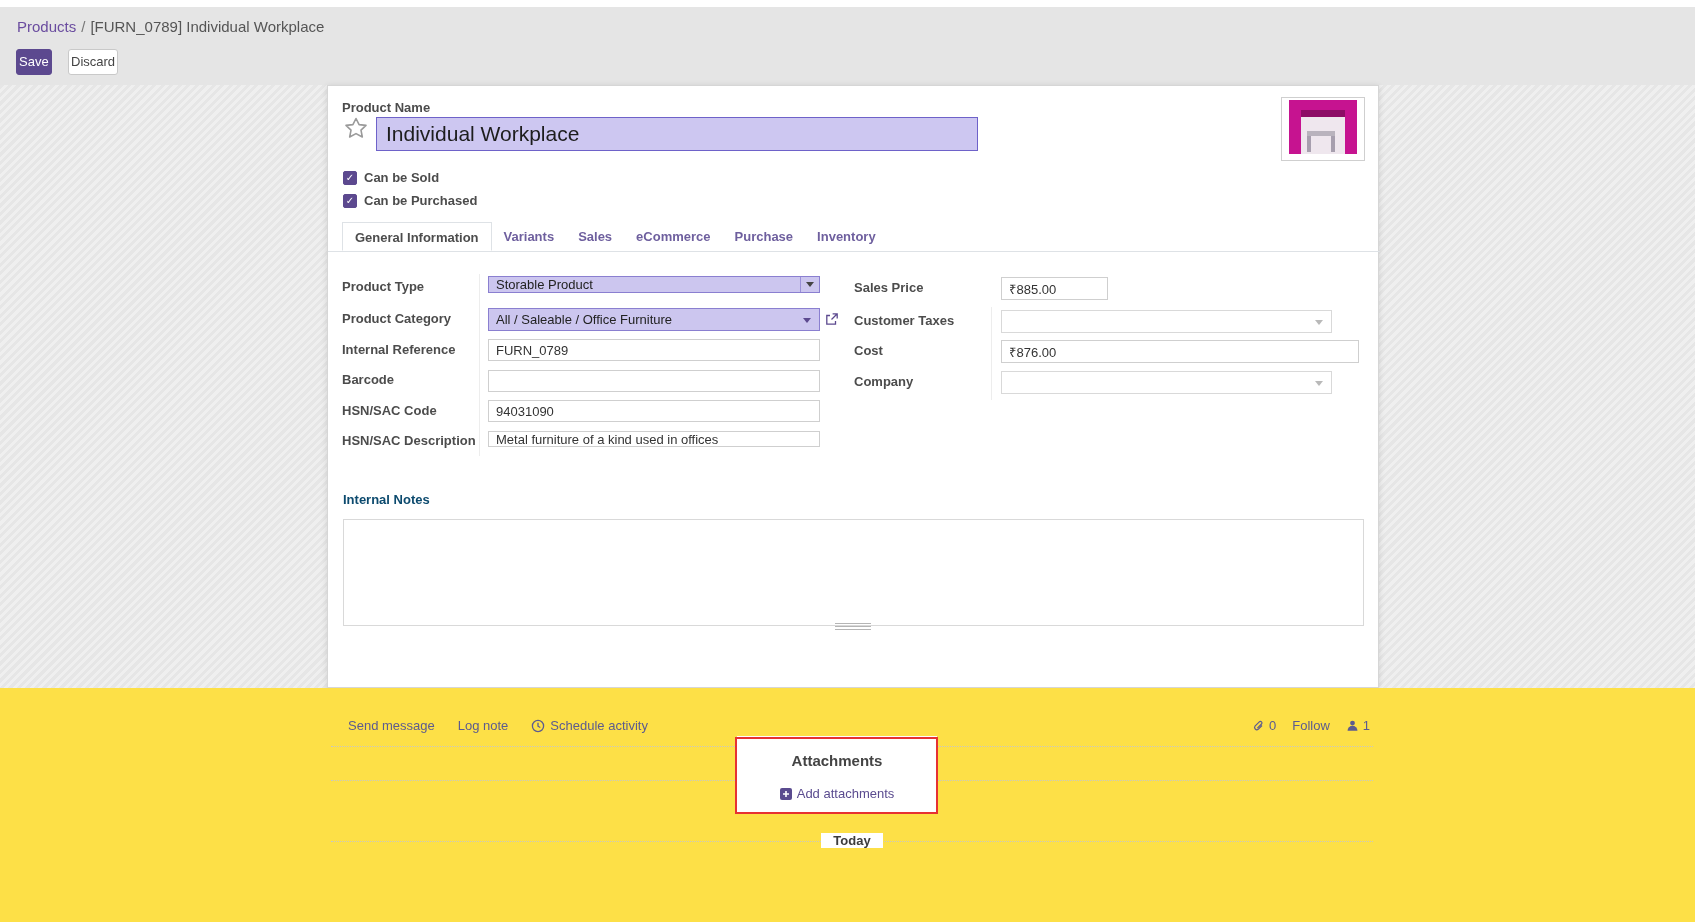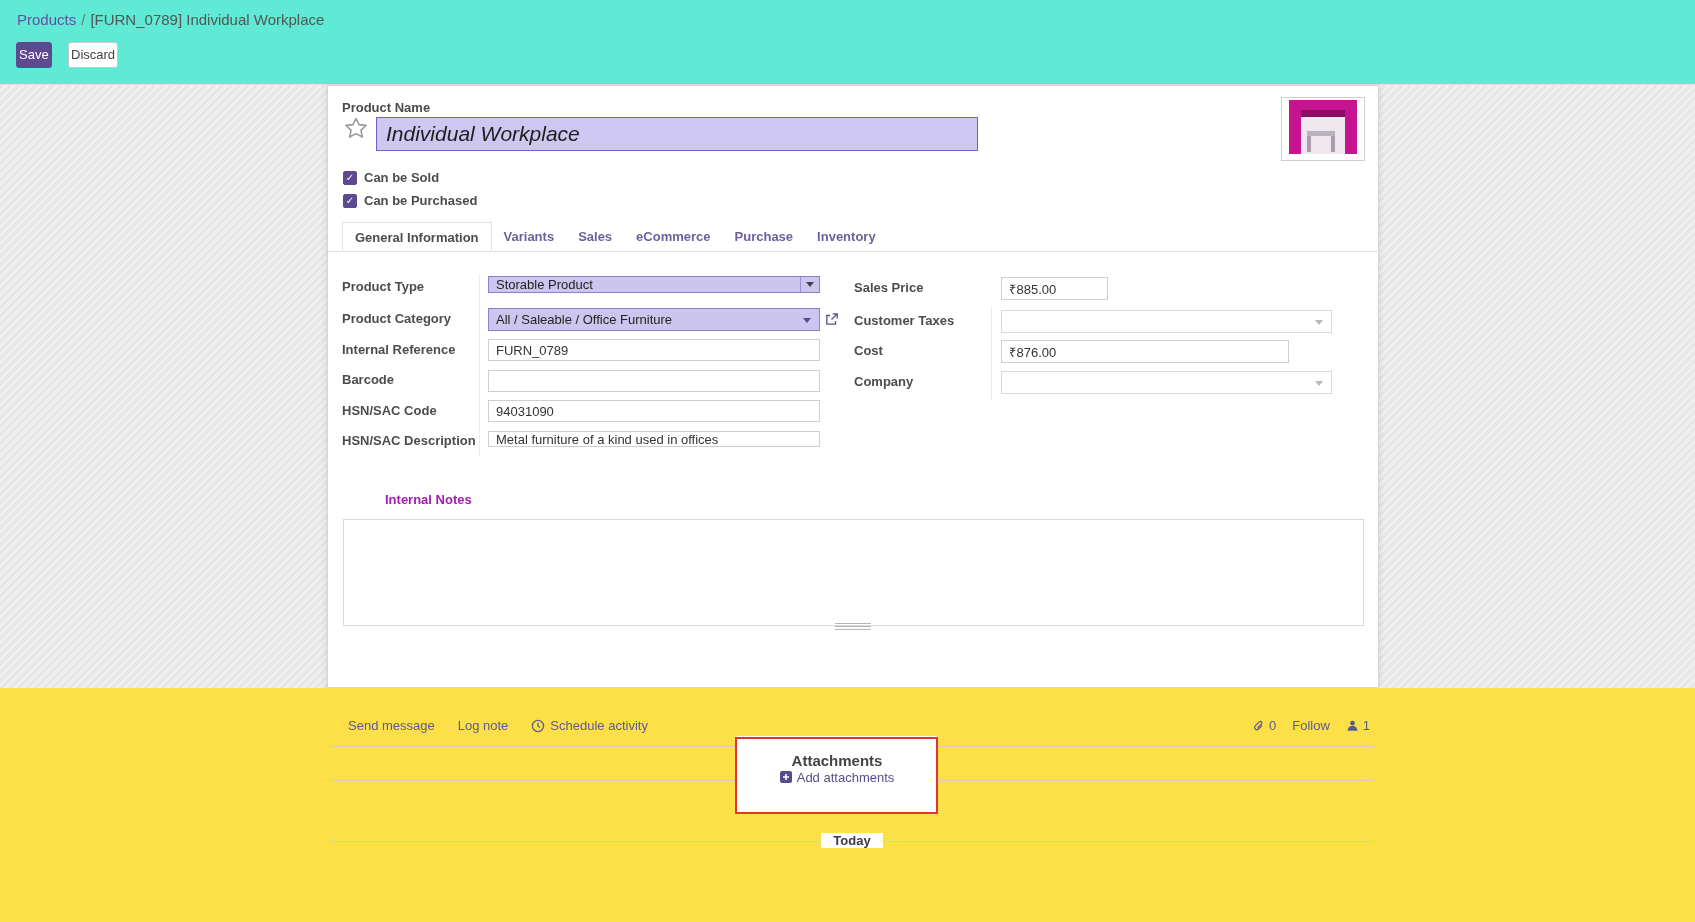--- a/index.html
+++ b/index.html
@@ -1,40 +1,40 @@
 <!DOCTYPE html>
 <html><head>
 <meta charset="utf-8">
 <style>
   * { box-sizing: border-box; }
   body { margin:0; background:#fff; font-family:"Liberation Sans", sans-serif; color:#4c4c4c; }
   .screen { position:relative; width:1695px; height:922px; overflow:hidden; background:#fff; }
 
   
-  .topbar { position:absolute; top:0; left:0; right:0; height:85px; background:#5eead4; border-bottom:1px solid #e3e3e3; }
+  .topbar { position:absolute; top:7px; left:0; right:0; height:85px; background:#e5e5e5; border-bottom:1px solid #e3e3e3; }
   .breadcrumb { position:absolute; left:17px; top:11px; font-size:15px; white-space:nowrap; }
   .crumb-link { color:#6a4c9f; cursor:pointer; }
   .crumb-sep { color:#777; margin:0 5px; }
   .crumb-cur { color:#555; }
   .btn { position:absolute; top:42px; height:26px; font-size:13px; border-radius:3px; padding:0 2px; line-height:24px; cursor:pointer; }
   .btn-save { left:16px; background:#5c498f; border:1px solid #5c498f; color:#fff; }
   .btn-discard { left:68px; background:#fff; border:1px solid #c9c9c9; color:#444; }
 
   
   .canvas { position:absolute; top:85px; left:0; width:1695px; height:603px;
     background-image:repeating-linear-gradient(135deg,#e6e6e6 0px,#e6e6e6 3px,#efefef 3px,#efefef 6px); }
   .sheet { position:absolute; top:85px; left:327px; width:1052px; height:603px; background:#fff;
     border:1px solid #d6d6d6; box-shadow:0 1px 6px rgba(0,0,0,.12); }
   .sheet > * { position:absolute; }
 
   .flabel { font-size:13px; font-weight:bold; color:#4c4c4c; white-space:nowrap; }
   .pn-label { left:14px; top:14px; }
   .star-wrap { left:16px; top:30px; width:24px; height:24px; cursor:pointer; }
   .pn-input { left:48px; top:31px; width:602px; height:34px; background:#cdc7f1; border:1px solid #6e62c9;
-    font-size:21px; color:#1d1d1d; padding:16px 9px; font-family:"Liberation Sans",sans-serif;font-style:italic; }
+    font-size:21px; color:#1d1d1d; padding:16px 9px; font-family:"Liberation Sans",sans-serif; }
   .prod-img { left:953px; top:11px; width:84px; height:64px; border:1px solid #cfcfcf; background:#fff; cursor:pointer; }
 
   .cb-row { left:15px; display:flex; align-items:center; gap:7px; height:17px; }
   .cb { width:14px; height:14px; border-radius:2px; background:#5c498f; border:1px solid #5c498f;
     display:flex; align-items:center; justify-content:center; cursor:pointer; }
   .cb .tick { color:#fff; font-size:10px; line-height:10px; }
   .cb-label { font-size:13px; font-weight:bold; color:#4c4c4c; }
 
   .tabs { left:0; top:136px; width:1052px; height:30px; border-bottom:1px solid #dee2e6;
     display:flex; padding-left:14px; font-size:13px;font-weight:bold; }
@@ -46,37 +46,37 @@
   .sel { background:#ccc6ef; border:1px solid #8a7fd0; font-size:13px; color:#222;
     display:flex; align-items:center; padding:0 22px 0 7px; cursor:pointer; white-space:nowrap; overflow:hidden; }
   .caretbox { position:absolute; right:0; top:0; bottom:0; width:19px; border-left:1px solid #9a90d8;
     display:flex; align-items:center; justify-content:center; }
   .tri { width:0; height:0; border-left:4px solid transparent; border-right:4px solid transparent; border-top:5px solid #444; }
   .tri-purple { border-top-color:#5c498f; position:absolute; right:8px; top:9px; }
   .tri-gray { border-top-color:#b9b9b9; position:absolute; right:8px; top:9px; }
   .combo { background:#fff; border:1px solid #d9d9d9; font-size:13px; color:#333; cursor:pointer; }
   .vrule { width:1px; background:#ededed; }
 
-  .notes-label { left:15px; top:406px; font-size:13px; color:#a21caf; font-weight:bold;margin-left:42px; }
+  .notes-label { left:15px; top:406px; font-size:13px; color:#0c4a6e; font-weight:bold; }
   .notes-area { left:15px; top:433px; width:1021px; height:107px; border:1px solid #d9d9d9; background:#fff;
     resize:none; font-family:"Liberation Sans",sans-serif; font-size:13px; padding:6px; }
   .grip { left:507px; top:537px; width:36px; height:7px; cursor:row-resize;
     background:repeating-linear-gradient(0deg,#b5b5b5 0 1px,transparent 1px 3px); }
 
   
   .chatter { position:absolute; top:688px; left:0; width:1695px; height:234px; background:#fde047; }
   .chatter > * { position:absolute; }
   .chat-links { left:348px; top:30px; display:flex; gap:23px; font-size:13px; align-items:center; }
   .chat-link { color:#5c5b8f; cursor:pointer; display:flex; align-items:center; gap:5px; white-space:nowrap; }
   .chat-right { left:1251px; top:30px; display:flex; align-items:center; gap:16px; font-size:13px; }
   .chat-count { display:flex; align-items:center; gap:4px; color:#5c5b8f; cursor:pointer; }
   .dline { height:0; border-top:1px dotted #c6c6c6; left:331px; width:1042px; }
   .attach-block { left:737px; top:48px; width:200px; height:78px; background:#fff; text-align:center; }
   .attach-title { margin-top:16px; font-size:15px; font-weight:bold; color:#444; }
-  .attach-add { font-size:13px; color:#5a4b8f; cursor:pointer;
+  .attach-add { margin-top:17px; font-size:13px; color:#5a4b8f; cursor:pointer;
     display:inline-flex; align-items:center; gap:5px;justify-content:space-between; }
   .red-box { left:735px; top:49px; width:203px; height:77px; border:2px solid #e63232; pointer-events:none; }
   .today-wrap { left:331px; top:143px; width:1042px; height:20px; text-align:center; }
   .today-wrap .line { position:absolute; left:0; right:0; top:10px; border-top:1px dotted #c6c6c6; }
   .today-label { position:relative; background:#fff; padding:0 12px; font-size:13px; font-weight:bold; color:#3c3c3c; }
 
   svg { display:block; }
 </style>
 </head>
 <body>
@@ -180,21 +180,21 @@
 
     <div class="vrule" style="left:663px; top:221px; height:93px;"></div>
 
     <input class="tin" style="left: 673px; top: 191px; width: 107px; height: 23px; position: absolute;" value="₹885.00">
 
     <div class="combo" style="left:673px; top:224px; width:331px; height:23px; position:absolute;">
       <span style="padding:0 7px; line-height:21px;"></span>
       <span class="tri tri-gray"></span>
     </div>
 
-    <input class="tin" style="left: 673px; top: 254px; width: 288px; height: 23px; position: absolute;" value="₹876.00">
+    <input class="tin" style="left: 673px; top: 254px; width: 358px; height: 23px; position: absolute;" value="₹876.00">
 
     <div class="combo" style="left:673px; top:285px; width:331px; height:23px; position:absolute;">
       <span style="padding:0 7px; line-height:21px;"></span>
       <span class="tri tri-gray"></span>
     </div>
 
     <div class="notes-label">Internal Notes</div>
     <textarea class="notes-area" style=""></textarea>
     <div class="grip"></div>
   </div>

